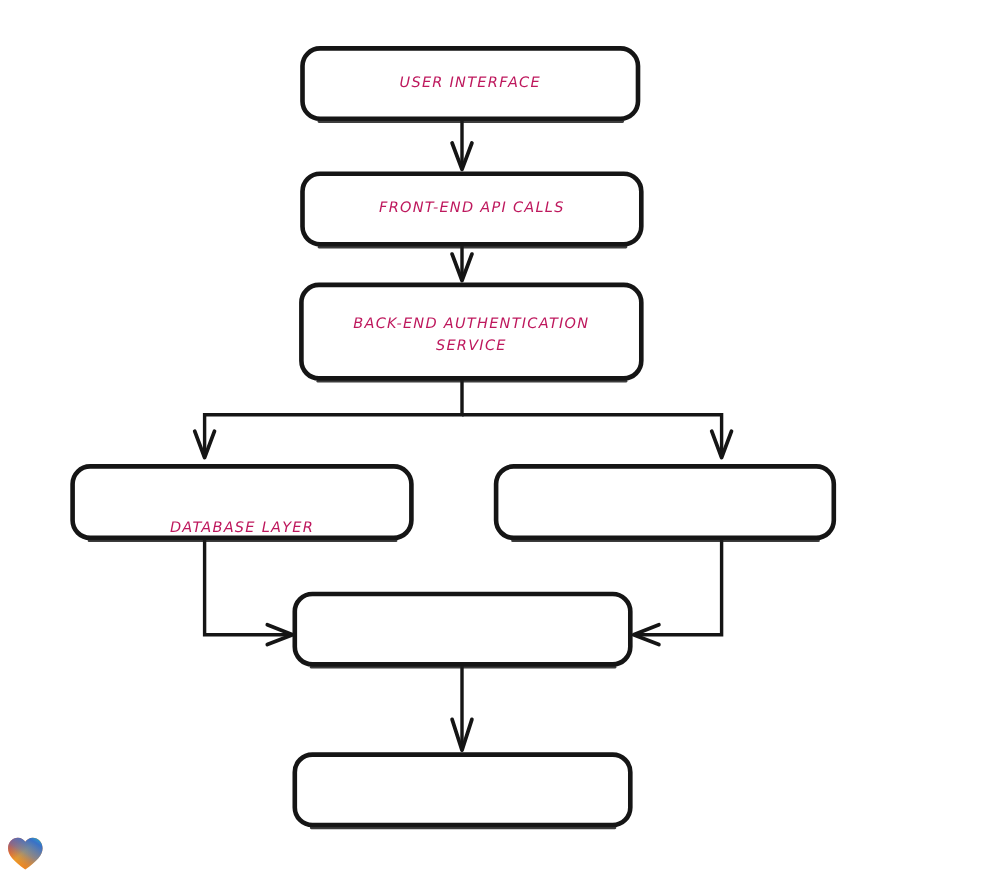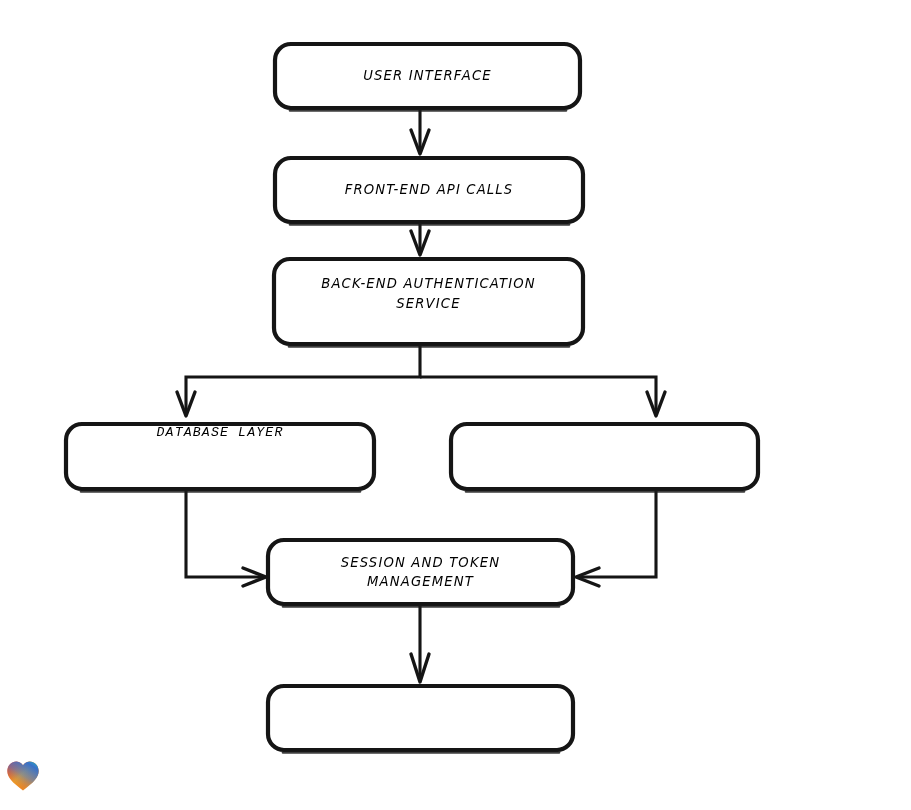--- a/index.html
+++ b/index.html
@@ -55,21 +55,21 @@
     stroke-width: 3.4;
     stroke-linecap: round;
     stroke-linejoin: round;
   }
   .node-label {
     position: absolute;
     display: flex;
     align-items: center;
     justify-content: center;
     text-align: center;
-    color: #000000;
+    color: #be185d;
     font-family: "DejaVu Sans", sans-serif;
     font-size: 13.2px;
     font-style: italic;
     font-weight: 500;
     letter-spacing: 1.15px;
     line-height: 1.45;
     text-transform: uppercase;
     white-space: pre-line;
     pointer-events: none;
     -webkit-font-smoothing: antialiased;
@@ -158,28 +158,26 @@
       <rect class="node-shape" x="268" y="686" width="305" height="64" rx="16" ry="16"></rect>
       <path class="node-shadow" d="M 283 752.5 L 559 752.5"></path>
     </g>
 
   </svg>
 
   <div class="node-label" style="left:275px; top:44px; width:305px; height:64px;">User Interface</div>
 
   <div class="node-label" style="left:275px; top:158px; width:308px; height:64px;">Front-End API Calls</div>
 
-  <div class="node-label" style="left:274px; top:251px; width:309px; height:85px;">Back-End Authentication
+  <div class="node-label" style="left:274px; top:262px; width:309px; height:85px;">Back-End Authentication
 Service</div>
 
-  <div class="node-label" style="left:66px; top:400px; width:308px; height:65px;font-family:Liberation Mono, monospace;">Database Layer</div>
+  <div class="node-label" style="left:66px; top:448px; width:308px; height:65px;">Database Layer</div>
 
 
-  <div class="node-label" style="left:268px; top:540px; width:305px; height:64px;">Session and Token
-Management</div>
 
 
   <svg class="heart-mark" viewBox="0 0 34 32">
     <defs>
       <linearGradient id="heartGrad" x1="0%" y1="0%" x2="100%" y2="100%">
         <stop offset="0%" stop-color="#e8222a"></stop>
         <stop offset="22%" stop-color="#ef5423"></stop>
         <stop offset="45%" stop-color="#f79a1c"></stop>
         <stop offset="70%" stop-color="#f0821f"></stop>
         <stop offset="100%" stop-color="#f5a623"></stop>

